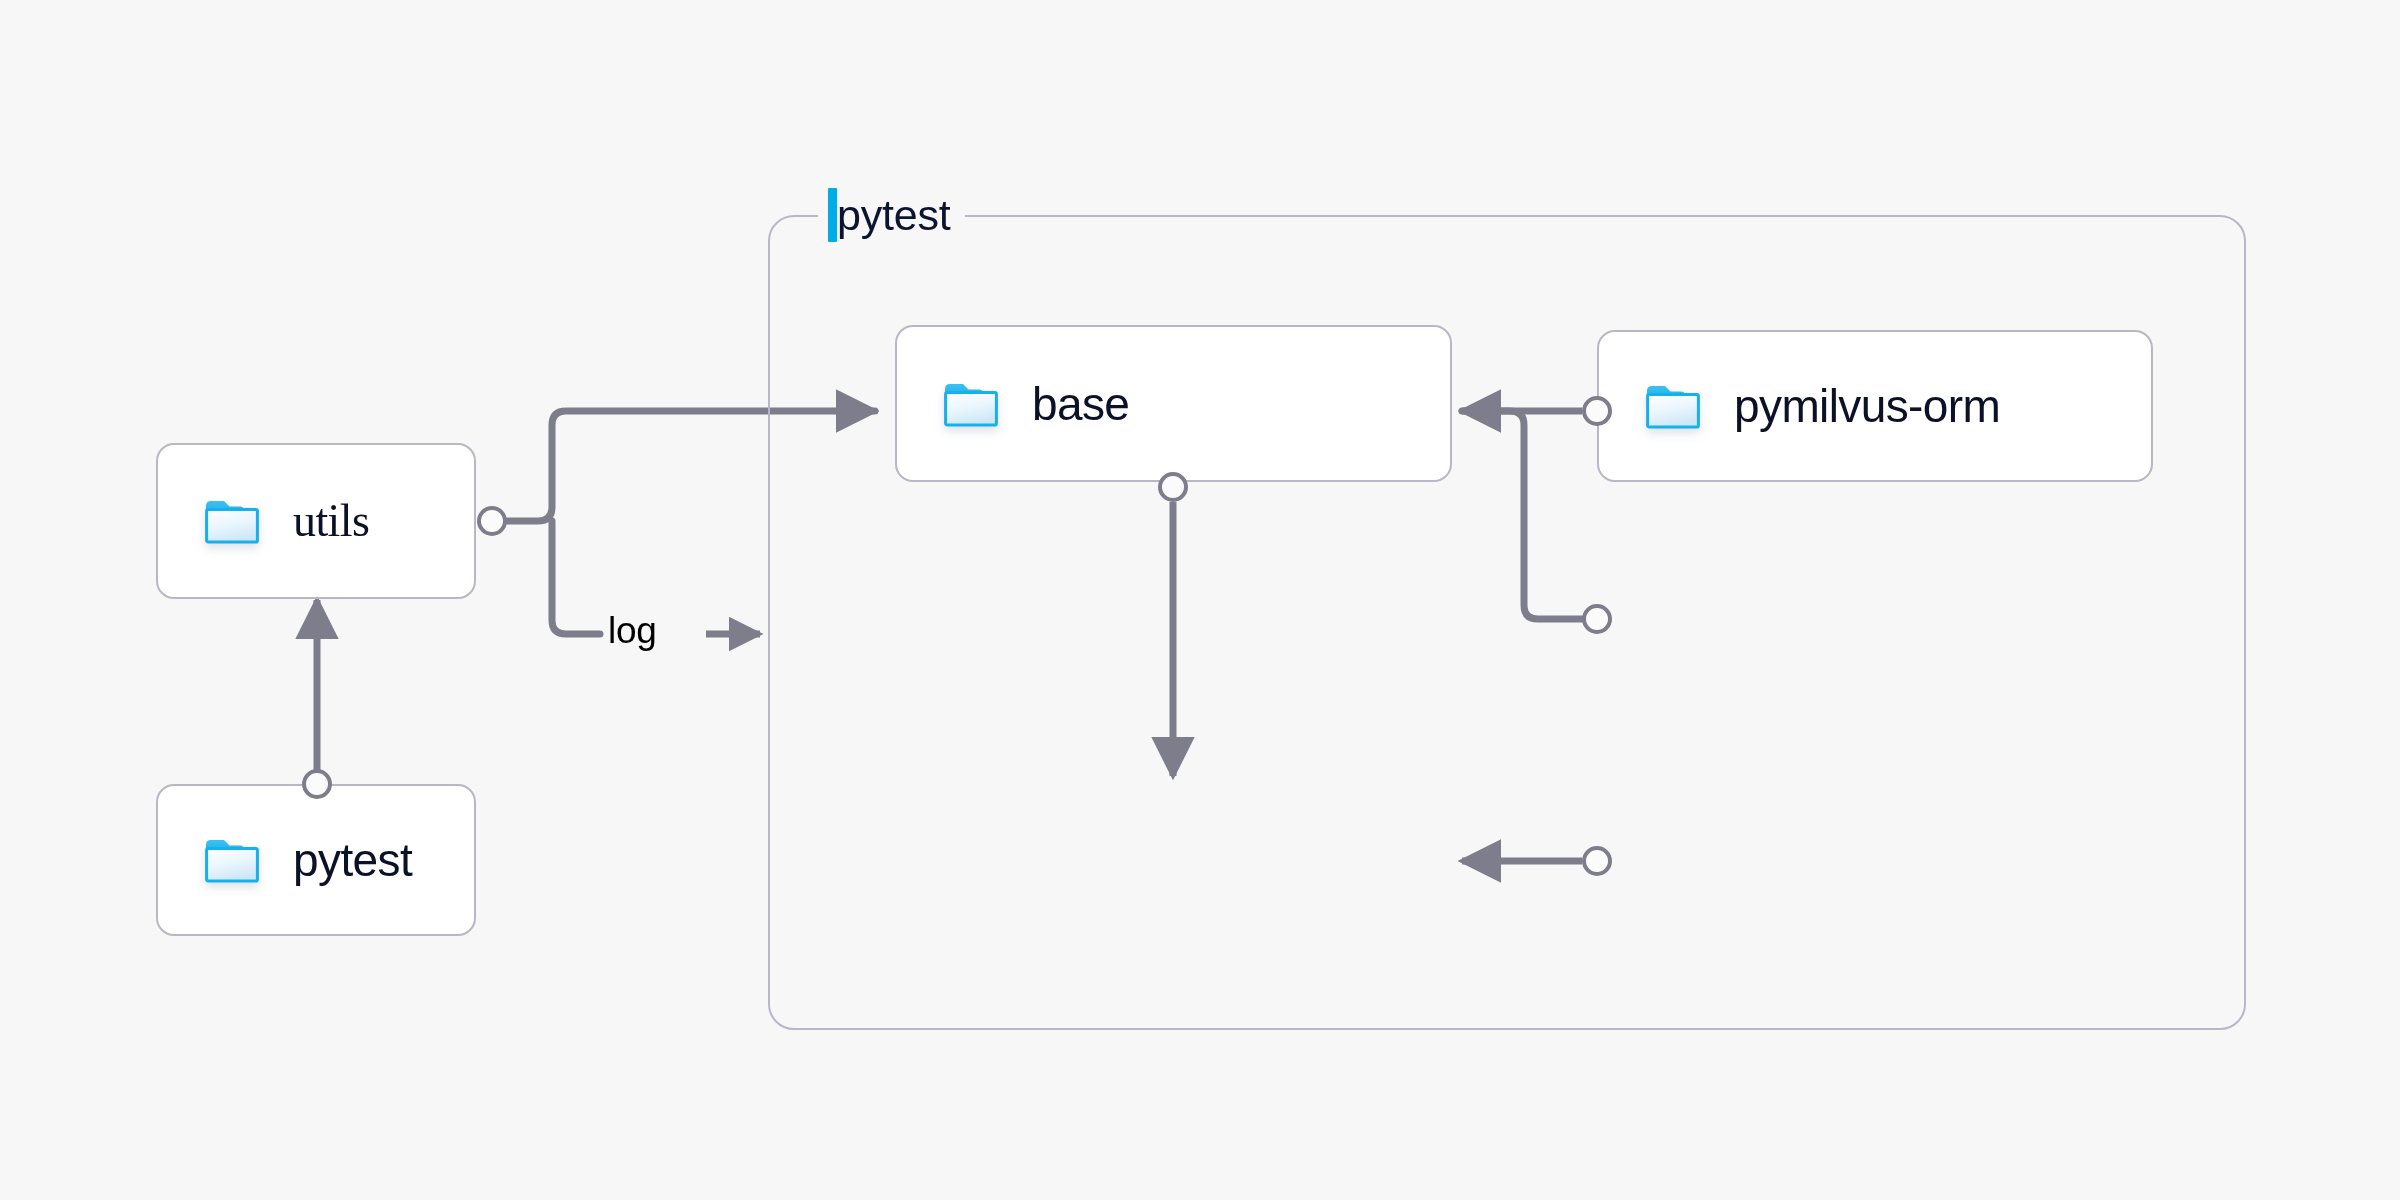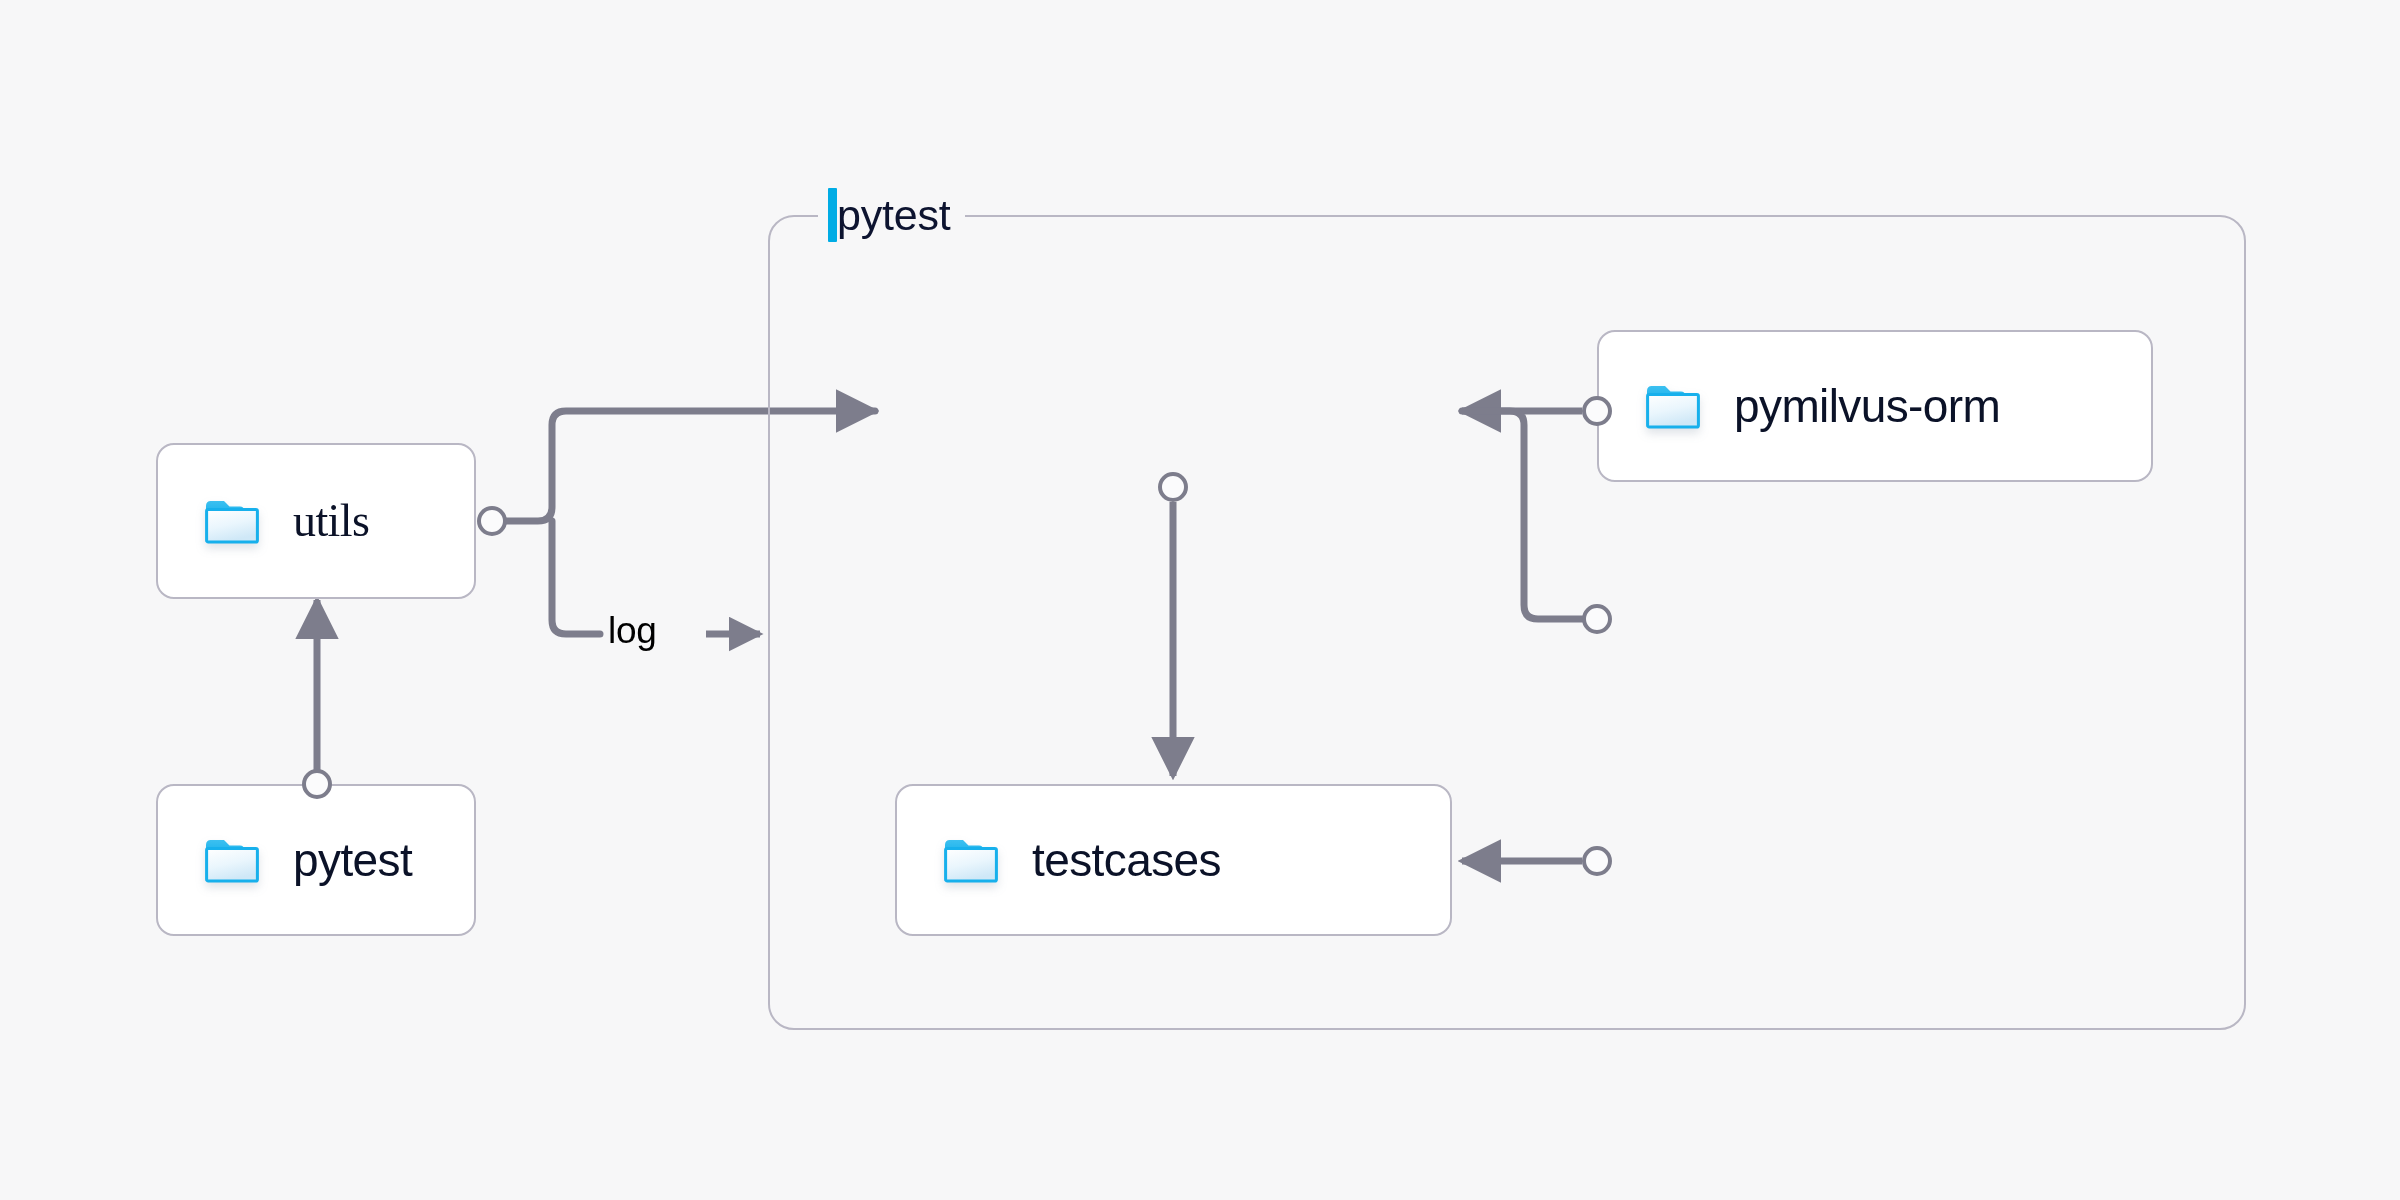--- a/index.html
+++ b/index.html
@@ -187,31 +187,31 @@
     <span class="folder">
       <svg viewBox="0 0 56 48" width="56" height="48">
         <path d="M2 9 C2 5.8 4 4 6.6 4 L20 4 L25.5 9.5 L36 9.5 C38.6 9.5 40 11 40 13.6 L40 19 L2 19 Z" fill="url(#folderTab)"></path>
         <rect x="2.6" y="12.5" width="50.8" height="32.5" rx="1.6" fill="url(#folderBody)" stroke="#17b0ec" stroke-width="3"></rect>
       </svg>
     </span>
     <span class="label">pytest</span>
   </div>
   <span class="port" style="left:302px; top:769px;"></span>
 
+  <div class="node" style="left:895px; top:325px; width:557px; height:157px;">
+    <span class="folder">
+      <svg viewBox="0 0 56 48" width="56" height="48">
+        <path d="M2 9 C2 5.8 4 4 6.6 4 L20 4 L25.5 9.5 L36 9.5 C38.6 9.5 40 11 40 13.6 L40 19 L2 19 Z" fill="url(#folderTab)"></path>
+        <rect x="2.6" y="12.5" width="50.8" height="32.5" rx="1.6" fill="url(#folderBody)" stroke="#17b0ec" stroke-width="3"></rect>
+      </svg>
+    </span>
+    <span class="label">base</span>
+  </div>
   <span class="port" style="left:1158px; top:472px;"></span>
 
-  <div class="node" style="left:895px; top:784px; width:557px; height:152px;">
-    <span class="folder">
-      <svg viewBox="0 0 56 48" width="56" height="48">
-        <path d="M2 9 C2 5.8 4 4 6.6 4 L20 4 L25.5 9.5 L36 9.5 C38.6 9.5 40 11 40 13.6 L40 19 L2 19 Z" fill="url(#folderTab)"></path>
-        <rect x="2.6" y="12.5" width="50.8" height="32.5" rx="1.6" fill="url(#folderBody)" stroke="#17b0ec" stroke-width="3"></rect>
-      </svg>
-    </span>
-    <span class="label">testcases</span>
-  </div>
 
   <div class="node" style="left:1597px; top:330px; width:556px; height:152px;">
     <span class="folder">
       <svg viewBox="0 0 56 48" width="56" height="48">
         <path d="M2 9 C2 5.8 4 4 6.6 4 L20 4 L25.5 9.5 L36 9.5 C38.6 9.5 40 11 40 13.6 L40 19 L2 19 Z" fill="url(#folderTab)"></path>
         <rect x="2.6" y="12.5" width="50.8" height="32.5" rx="1.6" fill="url(#folderBody)" stroke="#17b0ec" stroke-width="3"></rect>
       </svg>
     </span>
     <span class="label">pymilvus-orm</span>
   </div>

